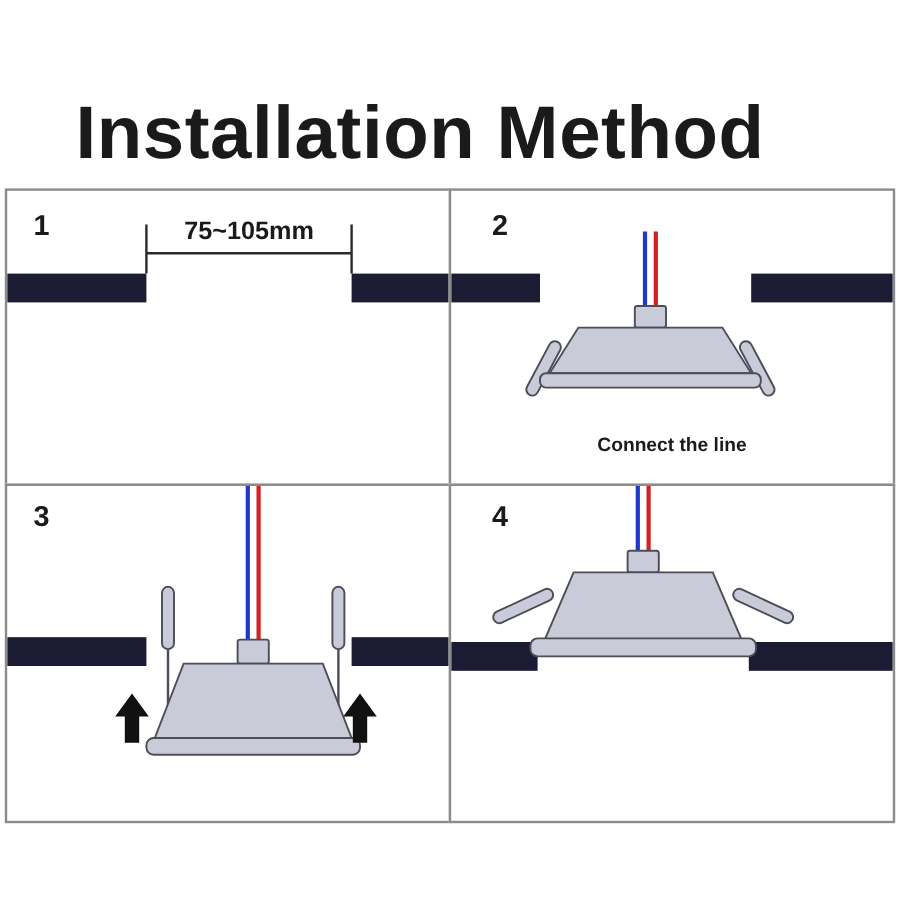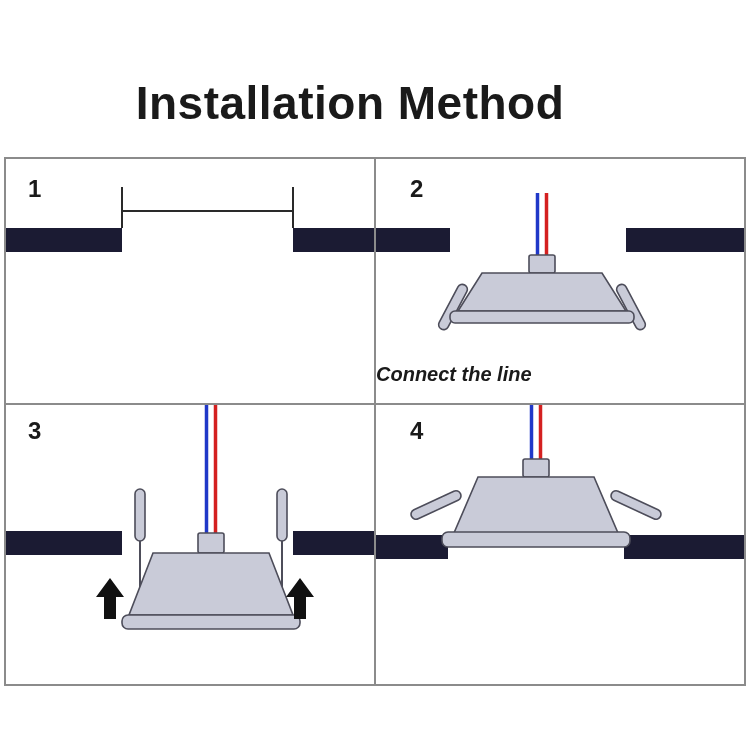--- a/index.html
+++ b/index.html
@@ -5,38 +5,38 @@
   * { margin:0; padding:0; box-sizing:border-box; }
   html,body { background:#fff; }
   body {
     width:750px; height:750px;
     position:relative; overflow:hidden;
     font-family:"Liberation Sans", sans-serif;
     color:var(--text,#1a1a1a);
   }
   .title {
     position:absolute; top:76px; left:0; width:700px;
-    text-align:center; font-size:46px; font-weight:bold;
+    text-align:center; font-size:62px; font-weight:bold;
     letter-spacing:0.5px; color:var(--text,#1a1a1a);
   }
   .grid { position:absolute; left:4px; top:157px; width:742px; height:529px; }
   .panel { position:absolute; border:2px solid var(--border,#8b8b8b); background:#fff; }
   #panel1 { left:0;   top:0;     width:372px; height:248px; }
   #panel2 { left:370px;top:0;    width:372px; height:248px; }
   #panel3 { left:0;   top:246px; width:372px; height:283px; }
   #panel4 { left:370px;top:246px;width:372px; height:283px; }
   .art { position:absolute; left:0; top:0; display:block; }
   .step-num { position:absolute; font-size:24px; font-weight:bold; color:var(--text,#1a1a1a); }
   #num1,#num3 { left:22px; }
   #num2,#num4 { left:34px; }
   #num1,#num2 { top:16px; }
   #num3,#num4 { top:12px; }
   .caption {
-    position:absolute; left:0; width:100%; 
-    font-size:20px; font-weight:bold; color:var(--text,#1a1a1a);font-style:italic;
+    position:absolute; left:0; width:100%; text-align:center;
+    font-size:16px; font-weight:bold; color:var(--text,#1a1a1a);
   }
   #cap2 { top:204px; }
   #cap4 { top:201px; }
   .dim-label {
     position:absolute; left:116px; top:22px; width:171px;
     text-align:center; font-size:21px; font-weight:bold; color:var(--text,#1a1a1a);
   }
   
   .ceiling { fill:var(--ceiling,#1b1b33); }
   .lamp { fill:var(--lamp-fill,#c9cbd8); stroke:var(--lamp-stroke,#4d4d5a); stroke-width:1.6; }
@@ -57,20 +57,21 @@
 
     <div class="panel" id="panel1">
       <svg class="art" width="368" height="244" viewBox="0 0 368 244">
         <rect class="ceiling" x="0" y="69" width="116" height="24"></rect>
         <rect class="ceiling" x="287" y="69" width="81" height="24"></rect>
         <line class="dim" x1="116" y1="28" x2="116" y2="69"></line>
         <line class="dim" x1="287" y1="28" x2="287" y2="69"></line>
         <line class="dim" x1="116" y1="52" x2="287" y2="52"></line>
       </svg>
       <div class="step-num" id="num1">1</div>
+      <div class="dim-label">75~105mm</div>
     </div>
 
     <div class="panel" id="panel2">
       <svg class="art" width="368" height="244" viewBox="0 0 368 244">
         <line class="wire-blue" x1="161.5" y1="34" x2="161.5" y2="100"></line>
         <line class="wire-red" x1="170.5" y1="34" x2="170.5" y2="100"></line>
         <rect class="ceiling" x="0" y="69" width="74" height="24"></rect>
         <rect class="ceiling" x="250" y="69" width="118" height="24"></rect>
         <g transform="rotate(-62 77 148)">
           <rect class="lamp" x="52" y="143" width="50" height="10" rx="5"></rect>

